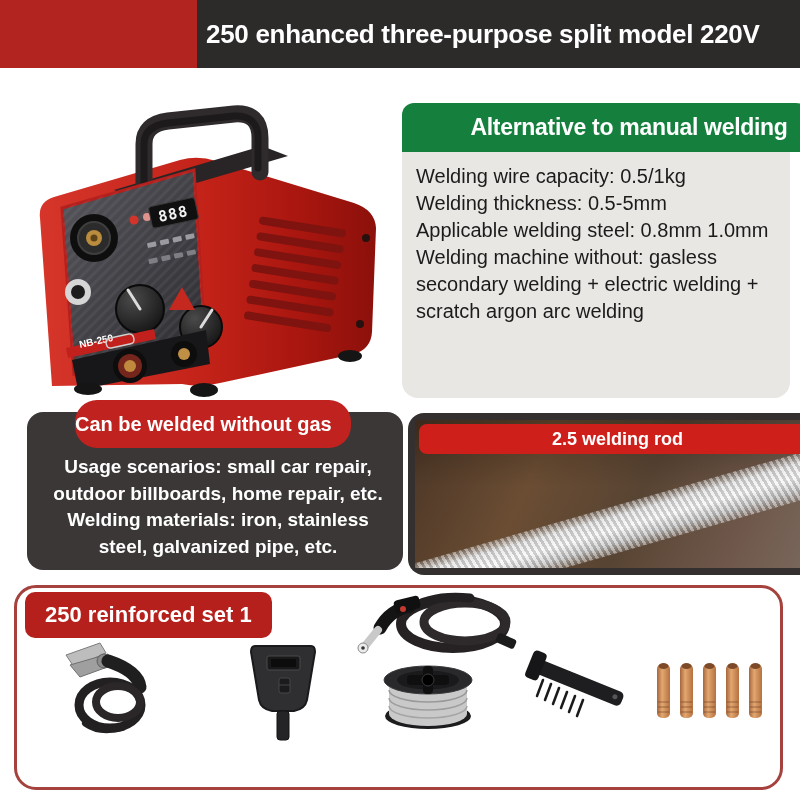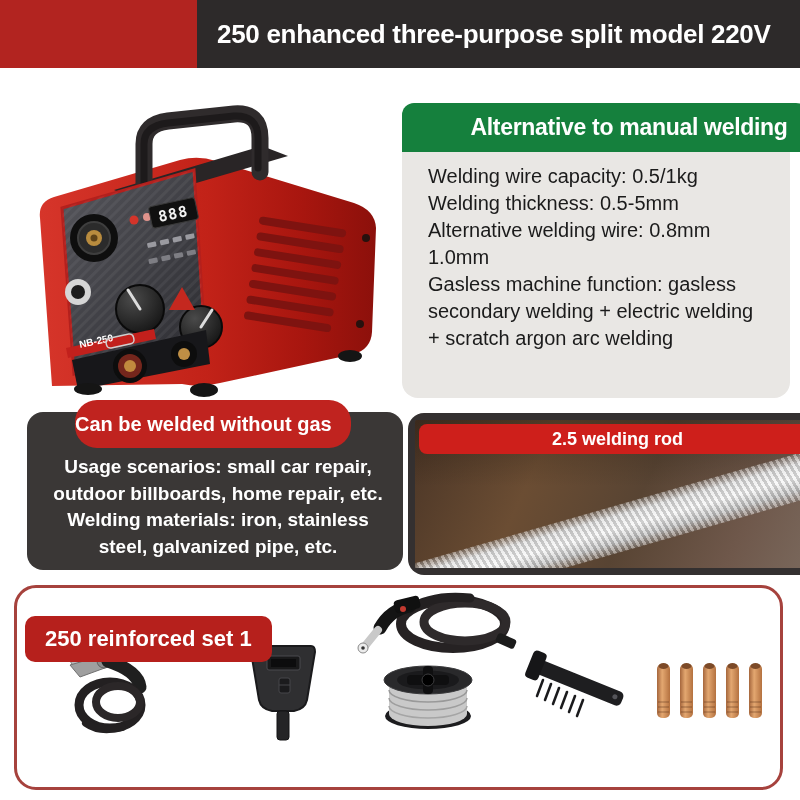--- a/index.html
+++ b/index.html
@@ -2,27 +2,27 @@
 <html><head>
 <meta charset="utf-8">
 <style>
   html,body{margin:0;padding:0;background:#fff;}
   .page{position:relative;width:800px;height:800px;background:#ffffff;overflow:hidden;
         font-family:"Liberation Sans",sans-serif;}
   
   .top-red{position:absolute;left:0;top:0;width:197px;height:68px;background:#b22420;}
   .top-banner{position:absolute;left:197px;top:0;width:603px;height:68px;background:#2d2a2a;}
   .top-banner .title{color:#fff;font-size:26px;font-weight:bold;letter-spacing:-0.3px;
-        line-height:68px;padding-left:20px;white-space:nowrap;}
+        line-height:68px;padding-left:9px;white-space:nowrap;}
   
   .spec-heading{position:absolute;left:402px;top:103px;width:370px;height:49px;background:#15803d;
         border-radius:12px 18px 0 0;color:#fff;font-size:23px;font-weight:bold;text-align:center;
         line-height:49px;letter-spacing:-0.3px;padding-left:42px;}
   .spec-box{position:absolute;left:402px;top:152px;width:388px;height:246px;background:#e9e7e4;
-        border-radius:0 0 16px 16px;box-sizing:border-box;padding:11px 26px;color:#1b1b1b;}
+        border-radius:0 0 16px 16px;box-sizing:border-box;padding:11px 14px;color:#1b1b1b;}
   .spec-box .line{font-size:20px;line-height:27px;}
   
   .gasless-box{position:absolute;left:27px;top:412px;width:376px;height:158px;background:#3a3736;
         border-radius:16px;box-sizing:border-box;padding:42px 10px 0 16px;text-align:center;}
   .gasless-box .body{color:#fff;font-size:19px;font-weight:bold;line-height:26.5px;}
   .gasless-pill{position:absolute;left:75px;top:400px;width:276px;height:48px;background:#c0231f;
         border-radius:22px;color:#fff;font-size:20px;font-weight:bold;text-align:left;
         line-height:48px;z-index:3;}
   
   .photos{position:absolute;left:408px;top:413px;width:419px;height:162px;background:#343030;
@@ -35,21 +35,21 @@
           linear-gradient(180deg,rgba(255,255,255,0) 0%,#d9d9d9 22%,#f4f4f4 50%,#b5b5b5 78%,rgba(120,110,100,0) 100%);}
   .photo.p1 .bead{top:58%;transform:rotate(-16deg);}
   .photo.p2 .bead{top:40%;height:58px;transform:rotate(-20deg);}
   .photo .shade{position:absolute;inset:0;background:linear-gradient(180deg,rgba(30,20,12,.35),rgba(0,0,0,0) 45%);}
   .photo-label{position:absolute;left:4px;top:4px;right:4px;background:#ce1f1b;border-radius:8px;
         color:#fff;font-size:18px;font-weight:bold;text-align:center;line-height:30px;z-index:2;}
   
   .kit-box{position:absolute;left:14px;top:585px;width:769px;height:205px;background:#fff;
         border:3px solid #a6423d;border-radius:22px;box-sizing:border-box;}
   .kit-title{position:absolute;left:25px;top:592px;background:#b6201c;border-radius:10px;
-        color:#fff;font-size:22px;font-weight:bold;line-height:46px;padding:0 20px;z-index:2;margin-top:24px;}
+        color:#fff;font-size:22px;font-weight:bold;line-height:46px;padding:0 20px;z-index:2;}
   .acc{position:absolute;}
 </style>
 </head>
 <body>
 
 <div class="page">
 
   <div class="top-red"></div>
   <div class="top-banner">
     <div class="title">250 enhanced three-purpose split model 220V</div>
@@ -147,22 +147,22 @@
 
     <ellipse cx="66" cy="293" rx="14" ry="6" fill="#151515"></ellipse>
     <ellipse cx="182" cy="294" rx="14" ry="7" fill="#151515"></ellipse>
     <ellipse cx="328" cy="260" rx="12" ry="6" fill="#151515"></ellipse>
   </svg>
 
   <div class="spec-heading">Alternative to manual welding</div>
   <div class="spec-box">
     <div class="line">Welding wire capacity: 0.5/1kg</div>
     <div class="line">Welding thickness: 0.5-5mm</div>
-    <div class="line">Alternative welding wire: 0.8mm 1.0mm</div>
-    <div class="line">Gasless machine function: gasless secondary welding + electric welding + scratch argon arc welding</div>
+    <div class="line">Applicable welding steel: 0.8mm 1.0mm</div>
+    <div class="line">Welding machine without: gasless secondary welding + electric welding + scratch argon arc welding</div>
   </div>
 
   <div class="gasless-pill">Can be welded without gas</div>
   <div class="gasless-box">
     <div class="body">Usage scenarios: small car repair, outdoor billboards, home repair, etc. Welding materials: iron, stainless steel, galvanized pipe, etc.</div>
   </div>
 
   <div class="photos">
     <div class="photo p1">
       <div class="shade"></div>

